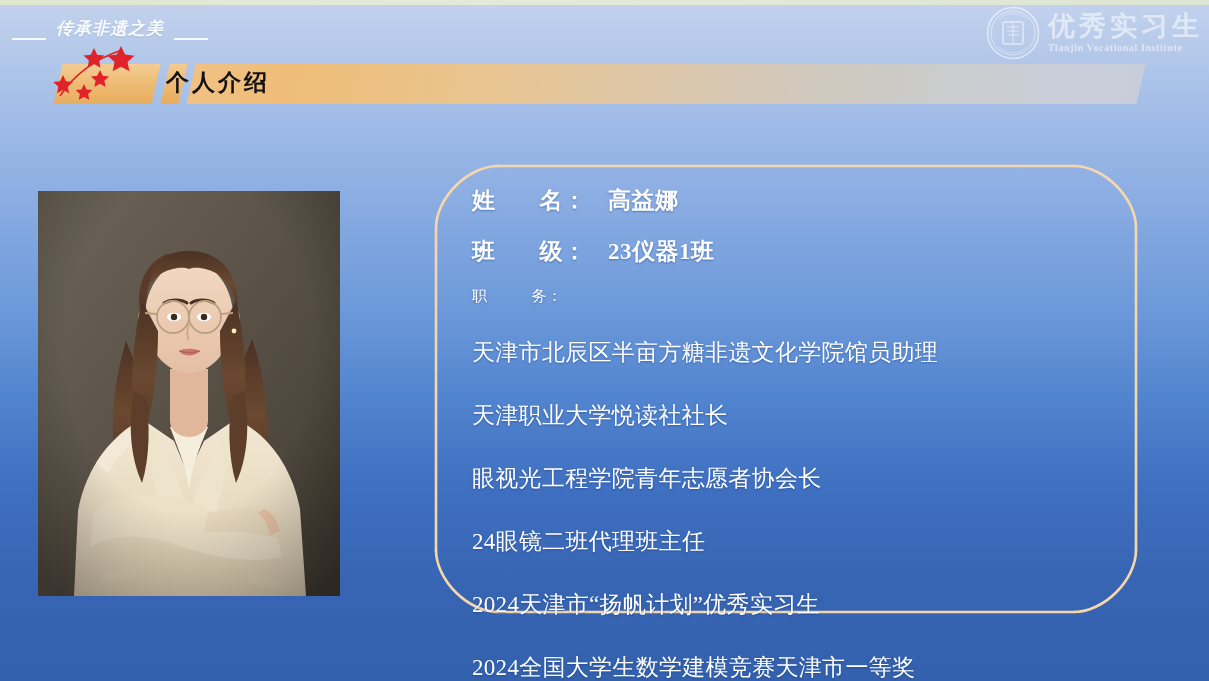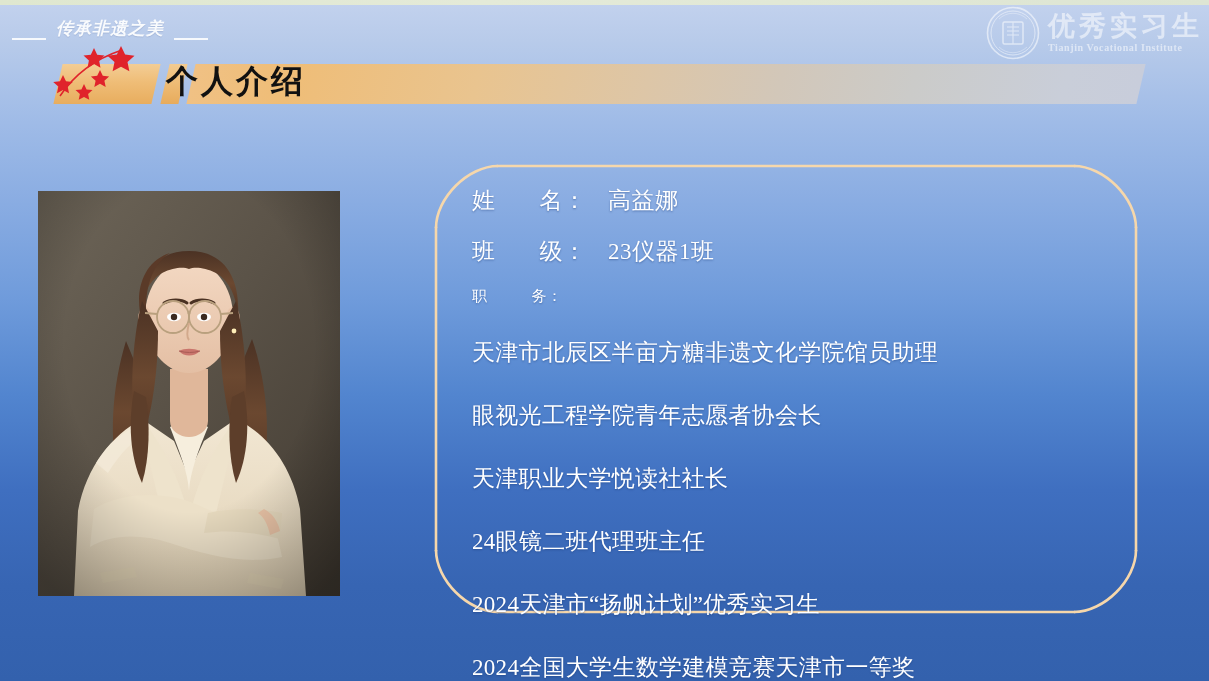--- a/index.html
+++ b/index.html
@@ -144,21 +144,21 @@
         #c9ced9 92%,
         #c8cddb 100%);
   }
   .banner-title {
     position: absolute;
     left: 166px;
     top: 64px;
     height: 36px;
     display: flex;
     align-items: center;
-    font-size: 32px;
+    font-size: 23px;
     font-weight: bold;
     color: #111111;
     letter-spacing: 3px;
     white-space: nowrap;
     text-align: center;
   }
   .banner-stars {
     position: absolute;
     left: 48px;
     top: 44px;
@@ -201,20 +201,21 @@
     color: #ffffff;
   }
   .field-row {
     display: flex;
     align-items: baseline;
     font-size: 23px;
     letter-spacing: 0.5px;
     margin-bottom: 20px;
     text-shadow: 0 1px 2px rgba(25,55,115,0.45);
     white-space: nowrap;
+    font-weight: bold;
   }
   .field-label {
     display: inline-block;
     width: 136px;
     flex: none;
     letter-spacing: 0.5px;
   }
   .field-label .sp { display: inline-block; width: 44px; }
   .field-value { letter-spacing: 0.5px; }
 
@@ -422,22 +423,22 @@
 
       <div class="field-row">
         <span class="field-label"><span>班</span><span class="sp"></span><span>级：</span></span>
         <span class="field-value">23仪器1班</span>
       </div>
 
       <div class="section-head"><span>职</span><span class="sp"></span><span>务：</span></div>
 
       <ul class="bullet-list">
         <li>天津市北辰区半亩方糖非遗文化学院馆员助理</li>
+        <li>天津职业大学悦读社社长</li>
         <li>眼视光工程学院青年志愿者协会长</li>
-        <li>天津职业大学悦读社社长</li>
         <li>24眼镜二班代理班主任</li>
       </ul>
 
 
       <ul class="bullet-list">
         <li>2024天津市“扬帆计划”优秀实习生</li>
         <li>2024全国大学生数学建模竞赛天津市一等奖</li>
       </ul>
 
     </div>

